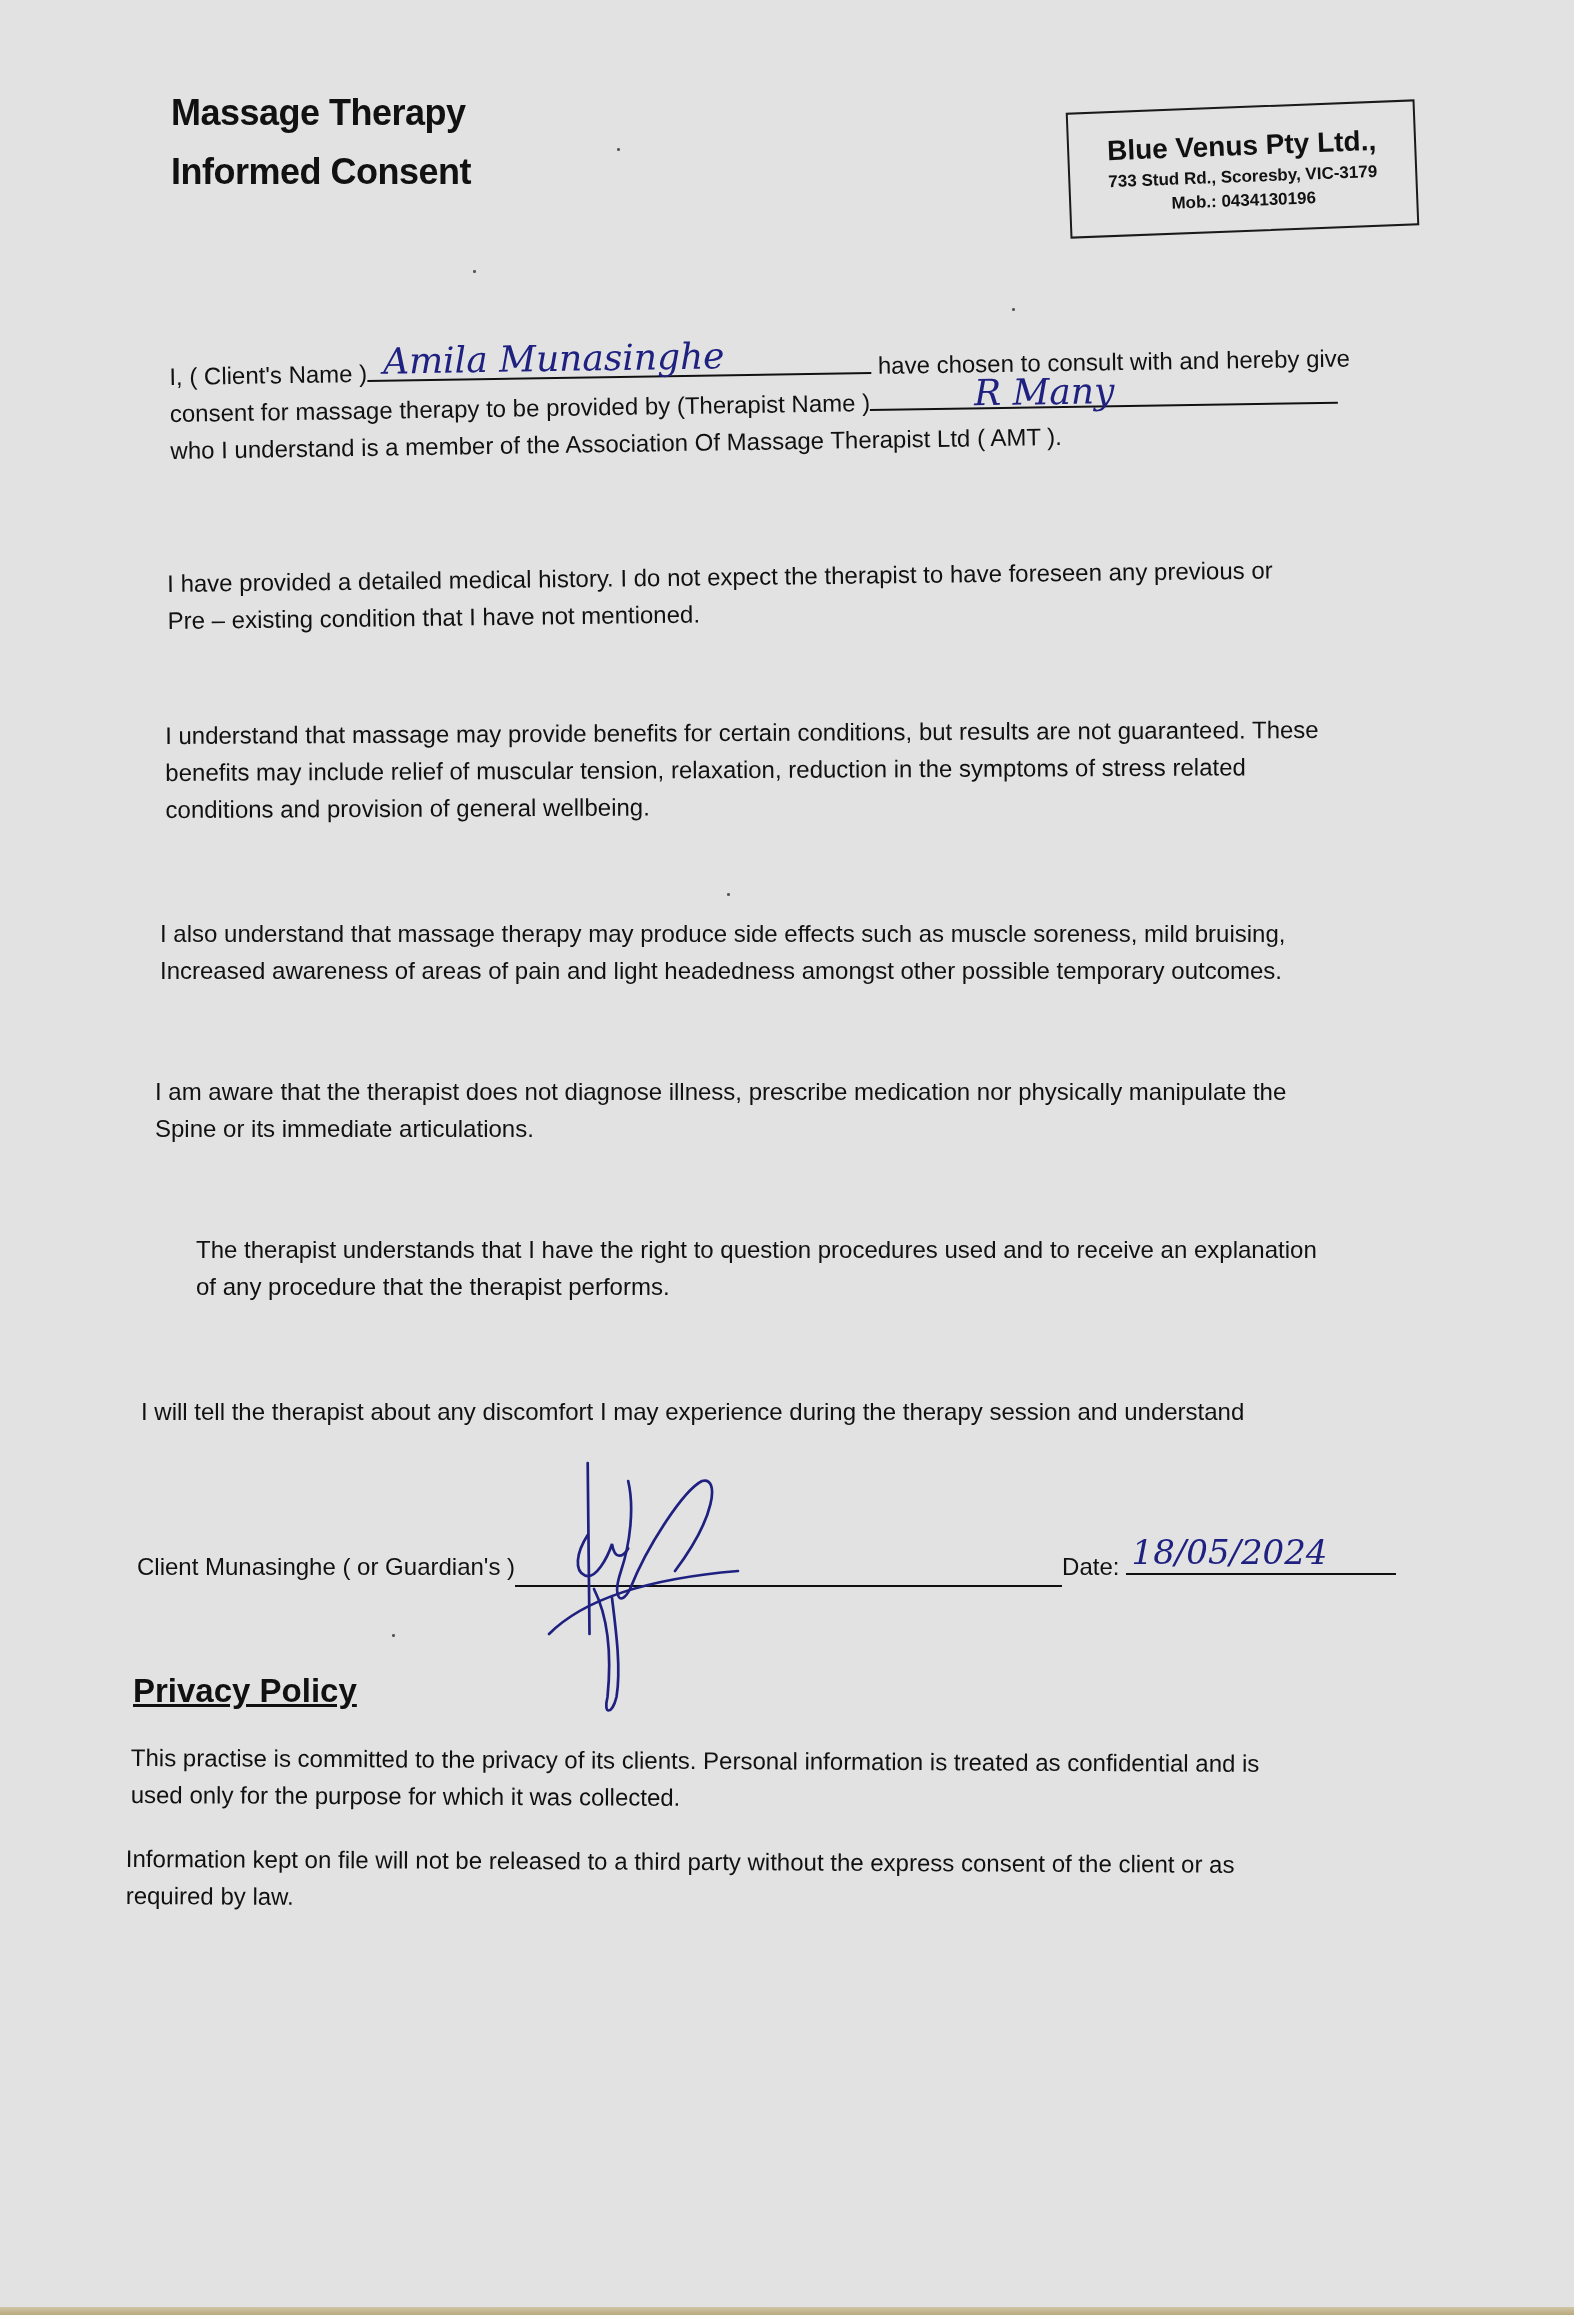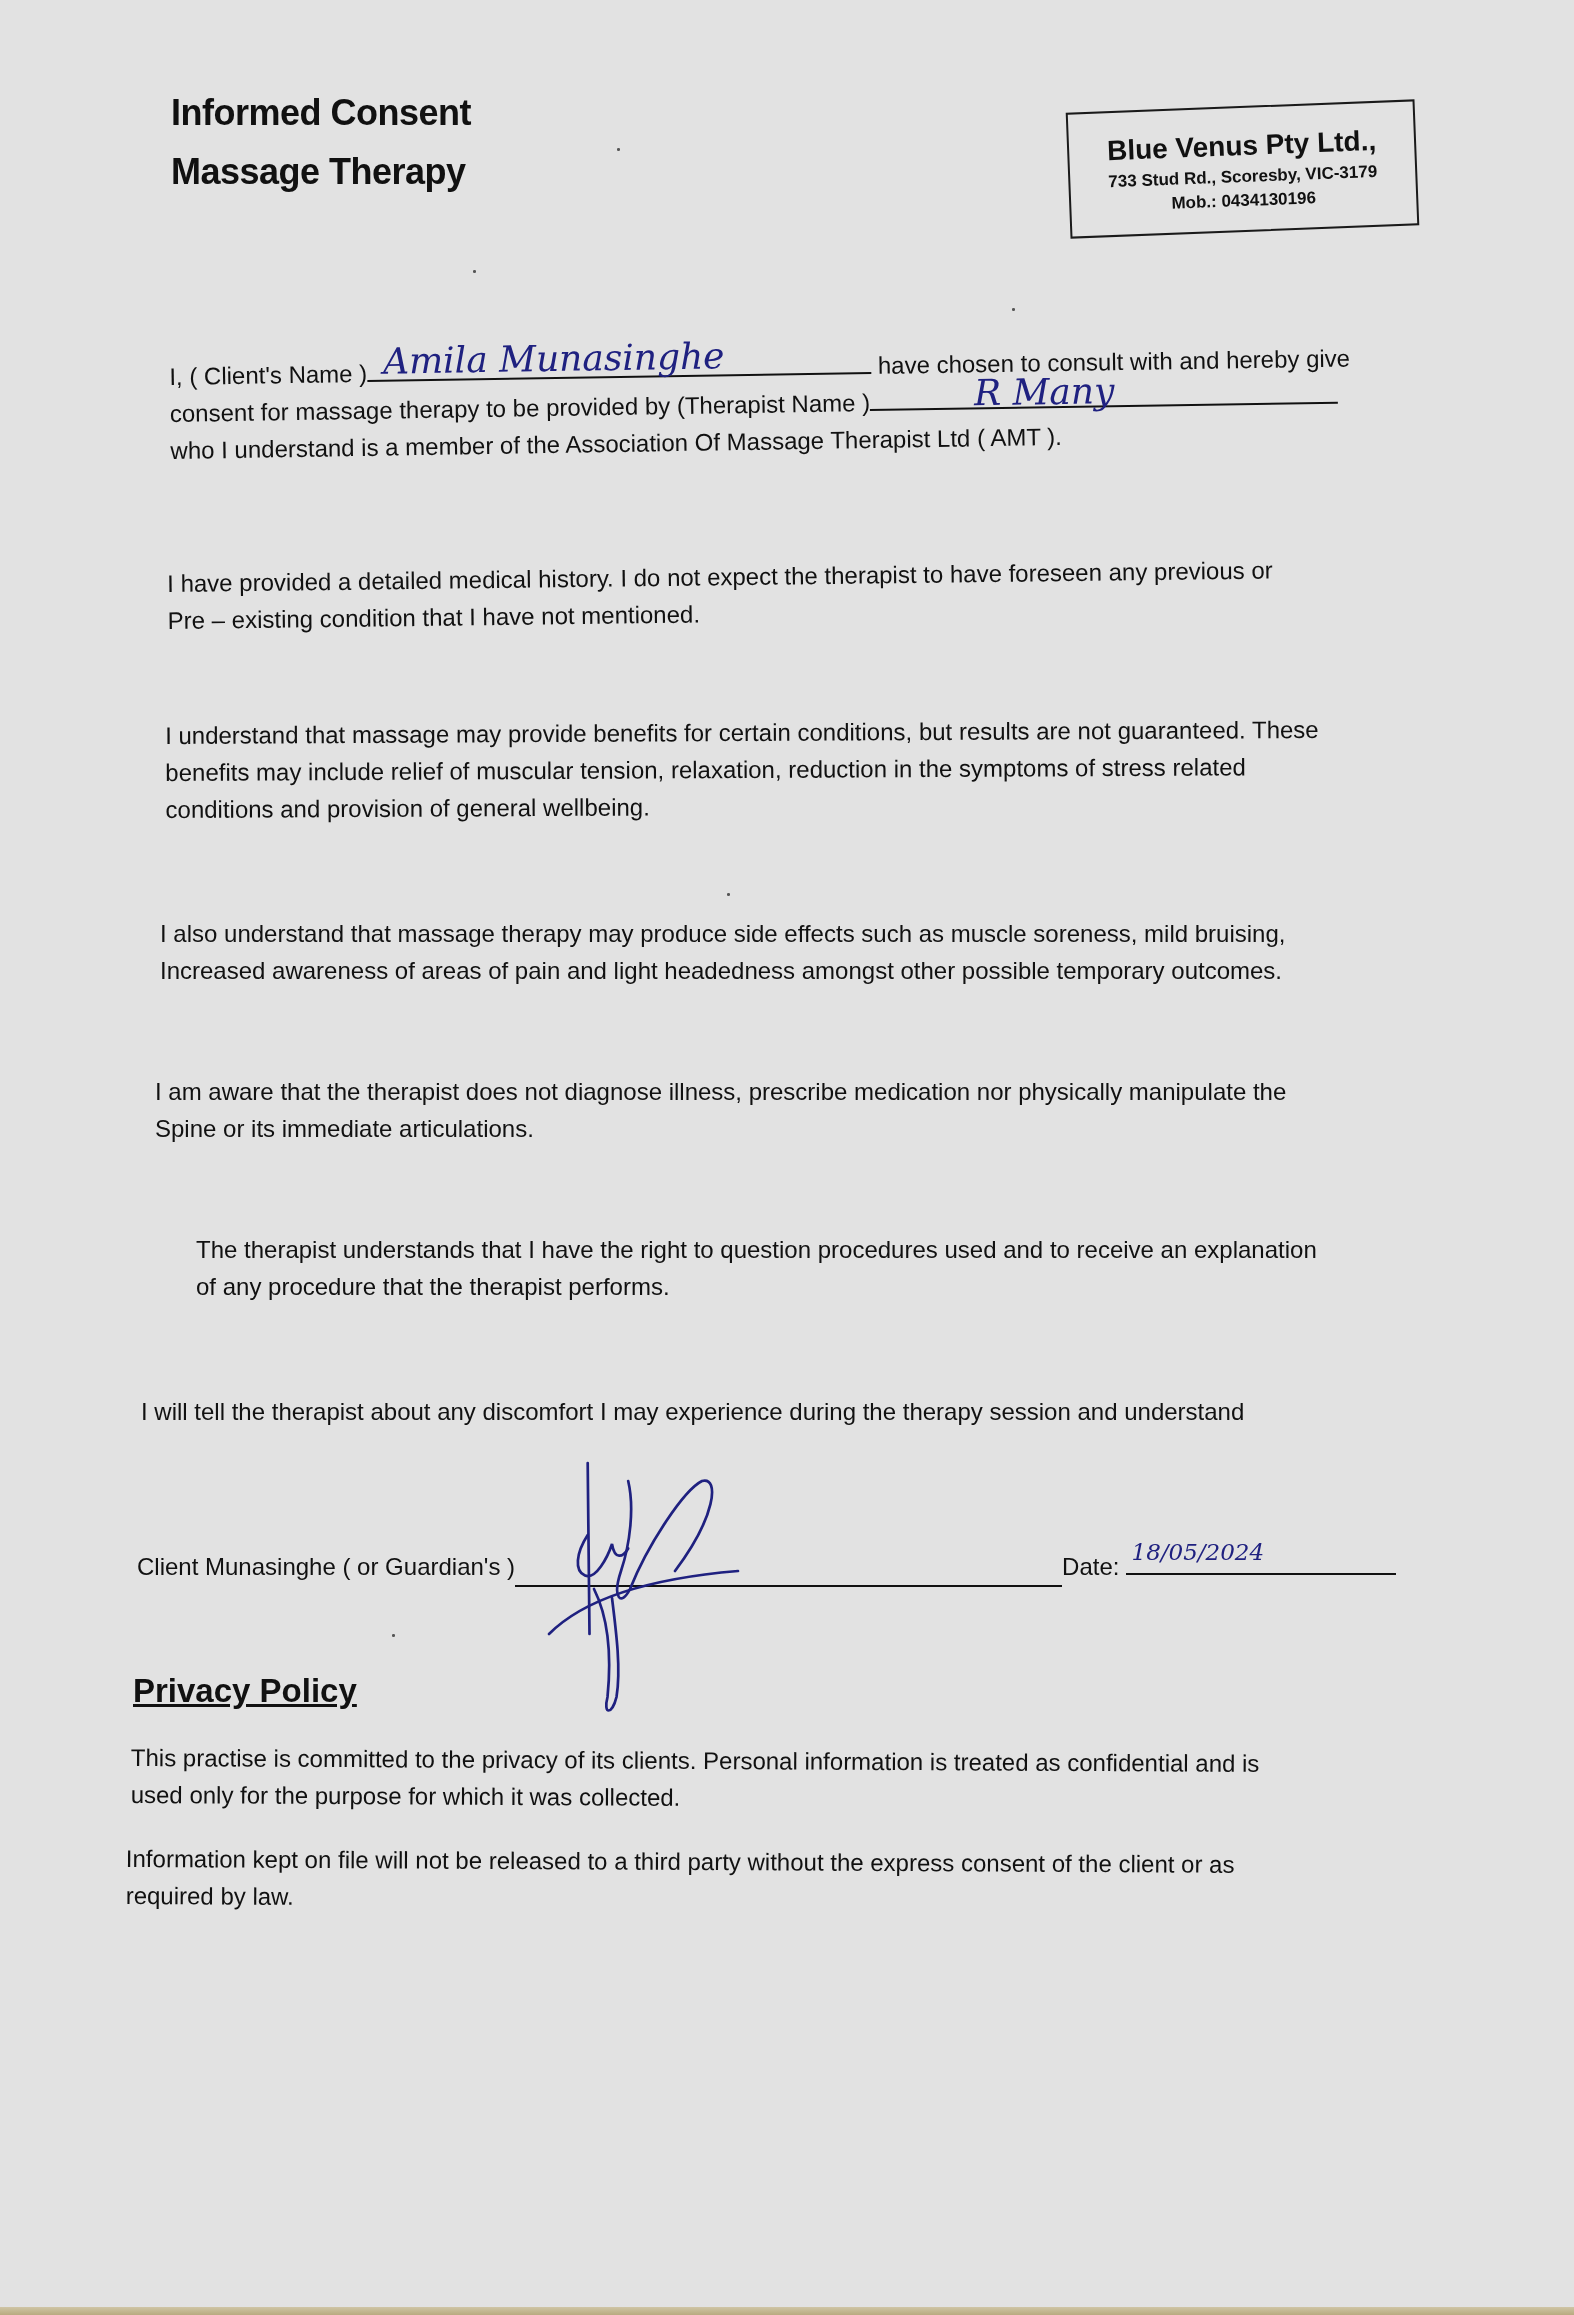--- a/index.html
+++ b/index.html
@@ -50,22 +50,22 @@
     background: linear-gradient(#cfc5a6, #b6a77a);
   }
   svg.sig { position: absolute; left: 522px; top: 1454px; }
 </style>
 </head>
 <body>
 
 <div class="page">
 
   <div class="title">
+    <div>Massage Therapy</div>
     <div>Informed Consent</div>
-    <div>Massage Therapy</div>
   </div>
 
   <div class="stamp">
     <div class="co">Blue Venus Pty Ltd.,</div>
     <div class="addr">733 Stud Rd., Scoresby, VIC-3179</div>
     <div class="mob">Mob.: 0434130196</div>
   </div>
 
   <div class="para" style="left:169px; top:358px; transform:rotate(-0.9deg); transform-origin:left top;">
     <div class="line">
@@ -104,21 +104,21 @@
     <div class="line">of any procedure that the therapist performs.</div>
   </div>
 
   <div class="para" style="left:141px; top:1393px;">
     <div class="line">I will tell the therapist about any discomfort I may experience during the therapy session and understand</div>
   </div>
 
   <div class="para" style="left:137px; top:1548px;">
     <div class="line">
       <span>Client Munasinghe ( or Guardian's )</span><span class="blank" style="width:547px;">&nbsp;</span><span>Date:</span>
-      <span class="blank" style="width:270px;"><span class="hand" style="left:5.4px; bottom:1.8px; font-size:23px;">18/05/2024</span></span>
+      <span class="blank" style="width:270px;"><span class="hand" style="left:5.4px; bottom:1.8px; font-size:34px;">18/05/2024</span></span>
     </div>
   </div>
 
   <svg class="sig" width="234" height="270" viewBox="0 0 260 300">
     <g fill="none" stroke="#1f2180" stroke-width="3" stroke-linecap="round">
       <path d="M73 10 L75 200"></path>
       <path d="M73 90 C60 110 58 130 70 135 C82 140 95 115 100 100 C103 118 112 115 118 105"></path>
       <path d="M118 30 C125 60 120 100 110 130 C100 160 110 170 120 150 C140 100 180 40 200 30 C220 25 215 70 170 130"></path>
       <path d="M80 150 C95 180 100 220 95 270 C90 290 100 290 105 270 C110 240 105 200 100 160"></path>
       <path d="M30 200 C60 170 120 140 240 130"></path>

